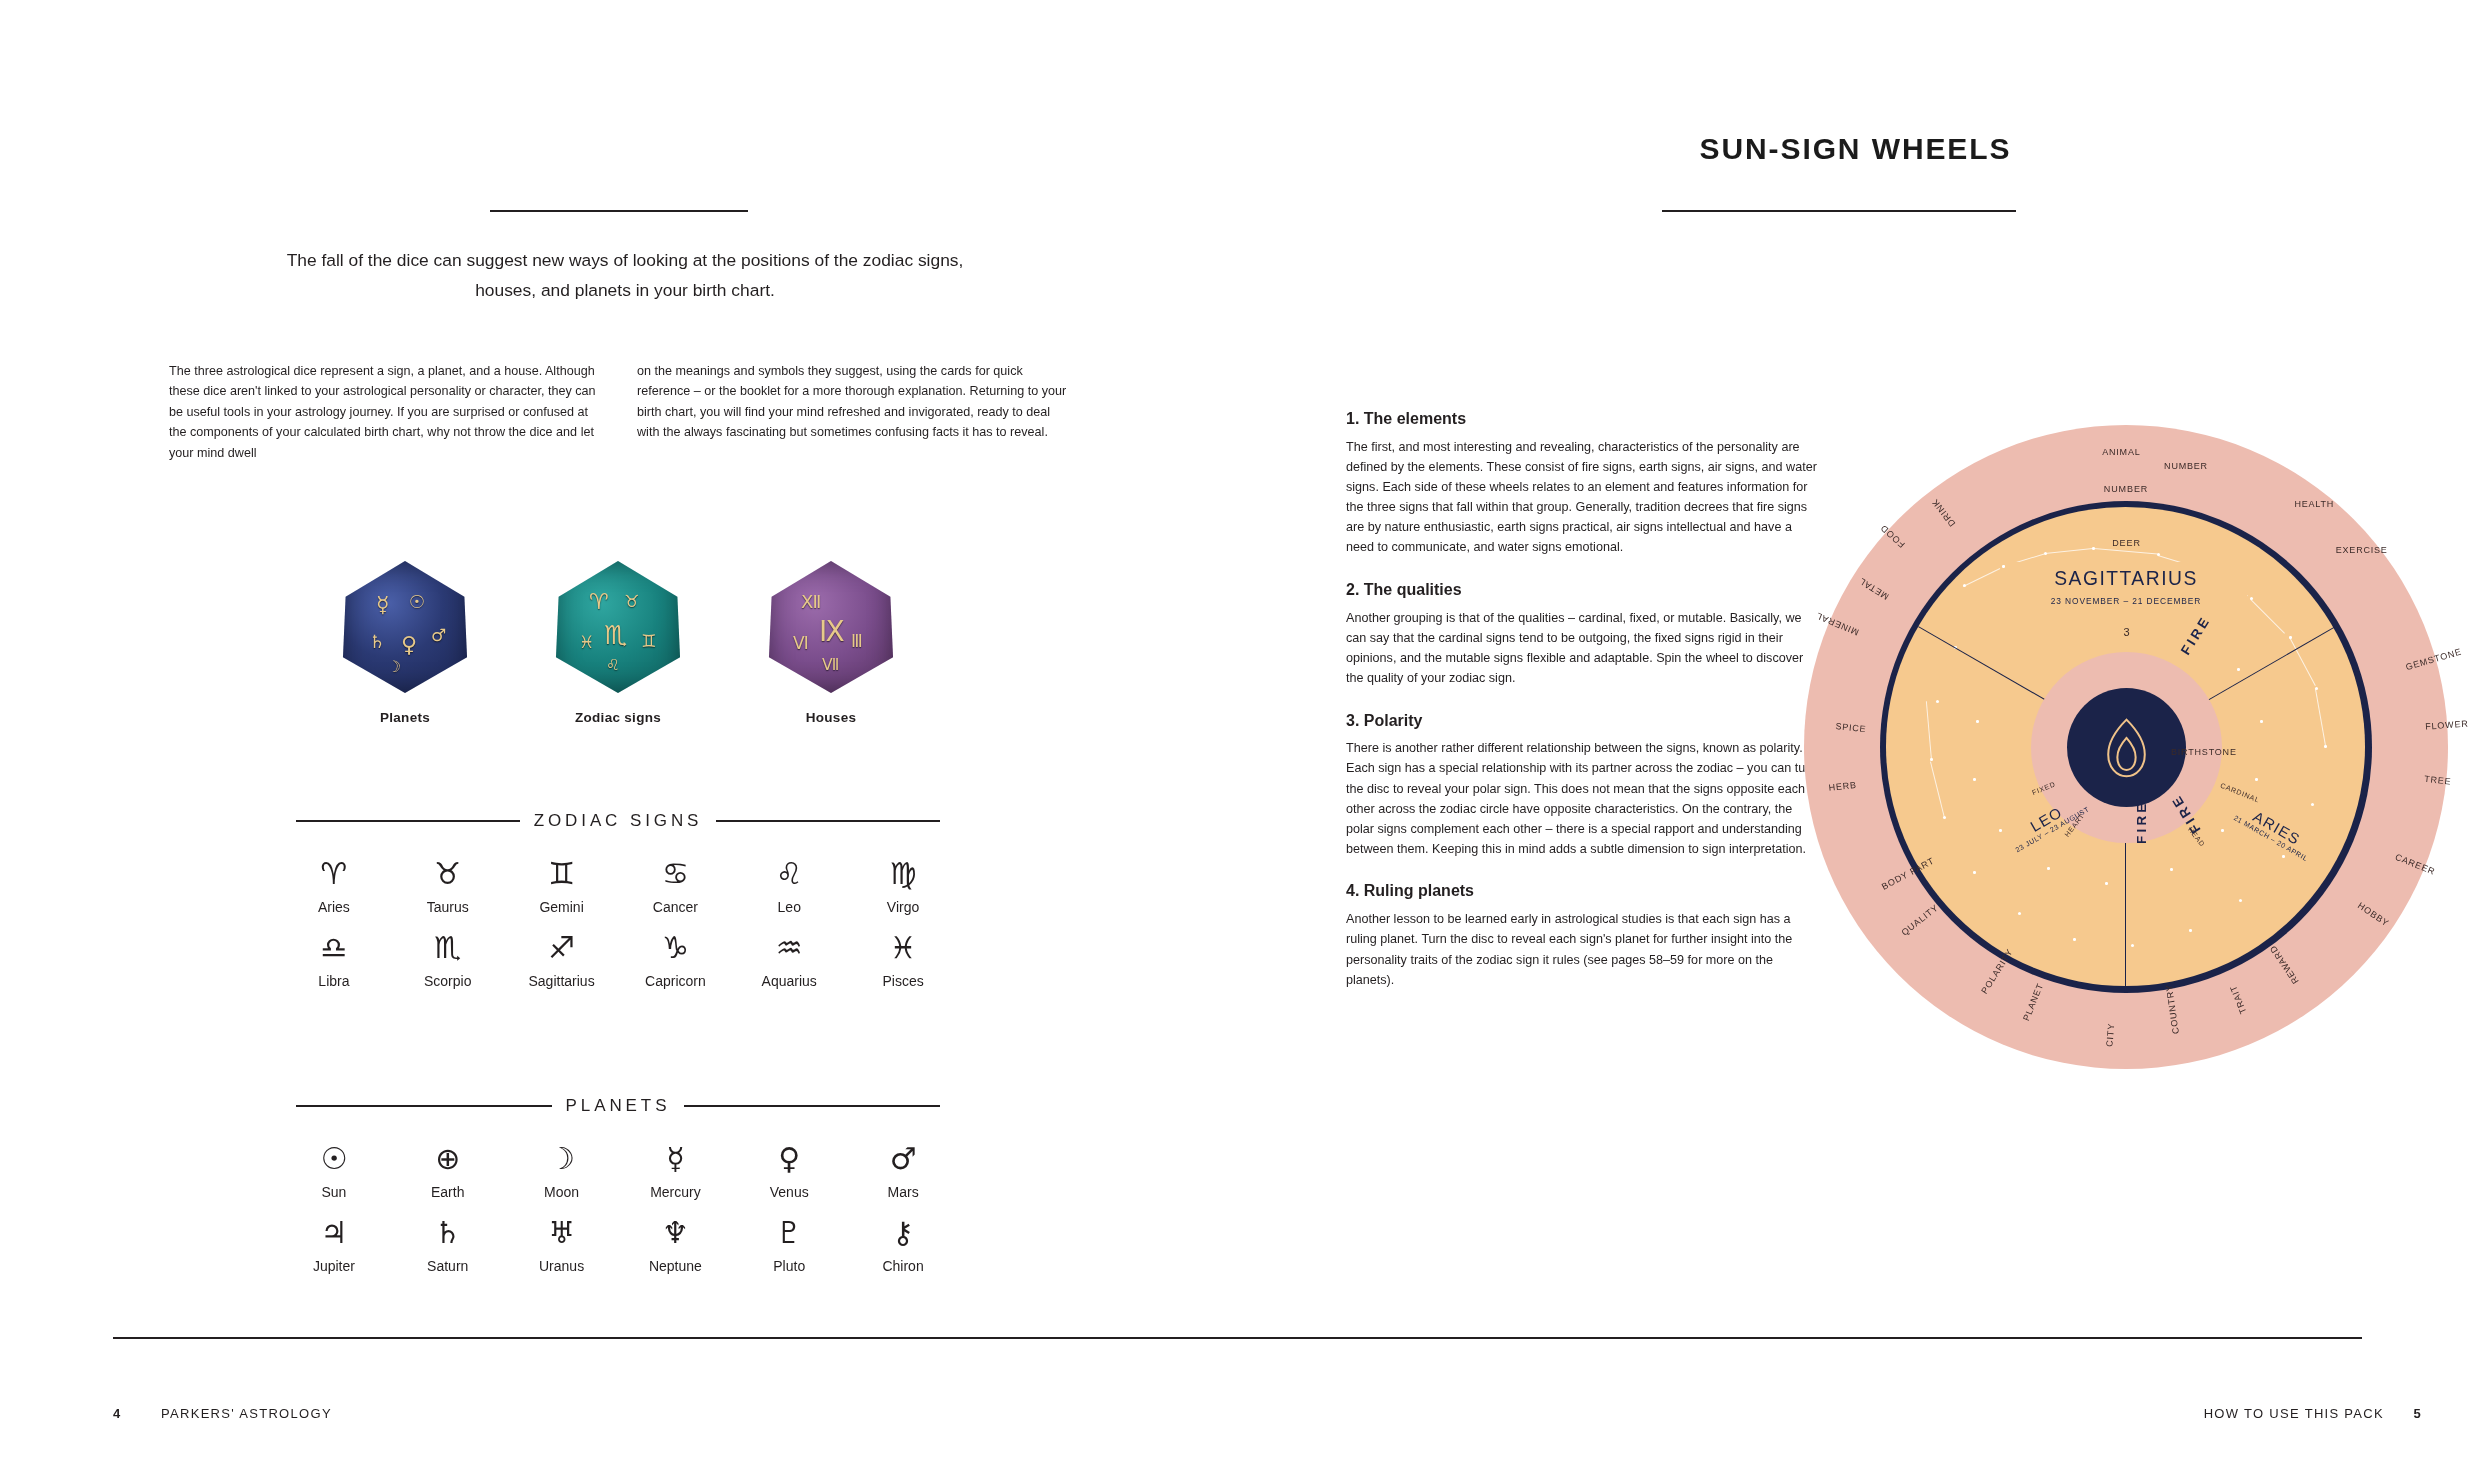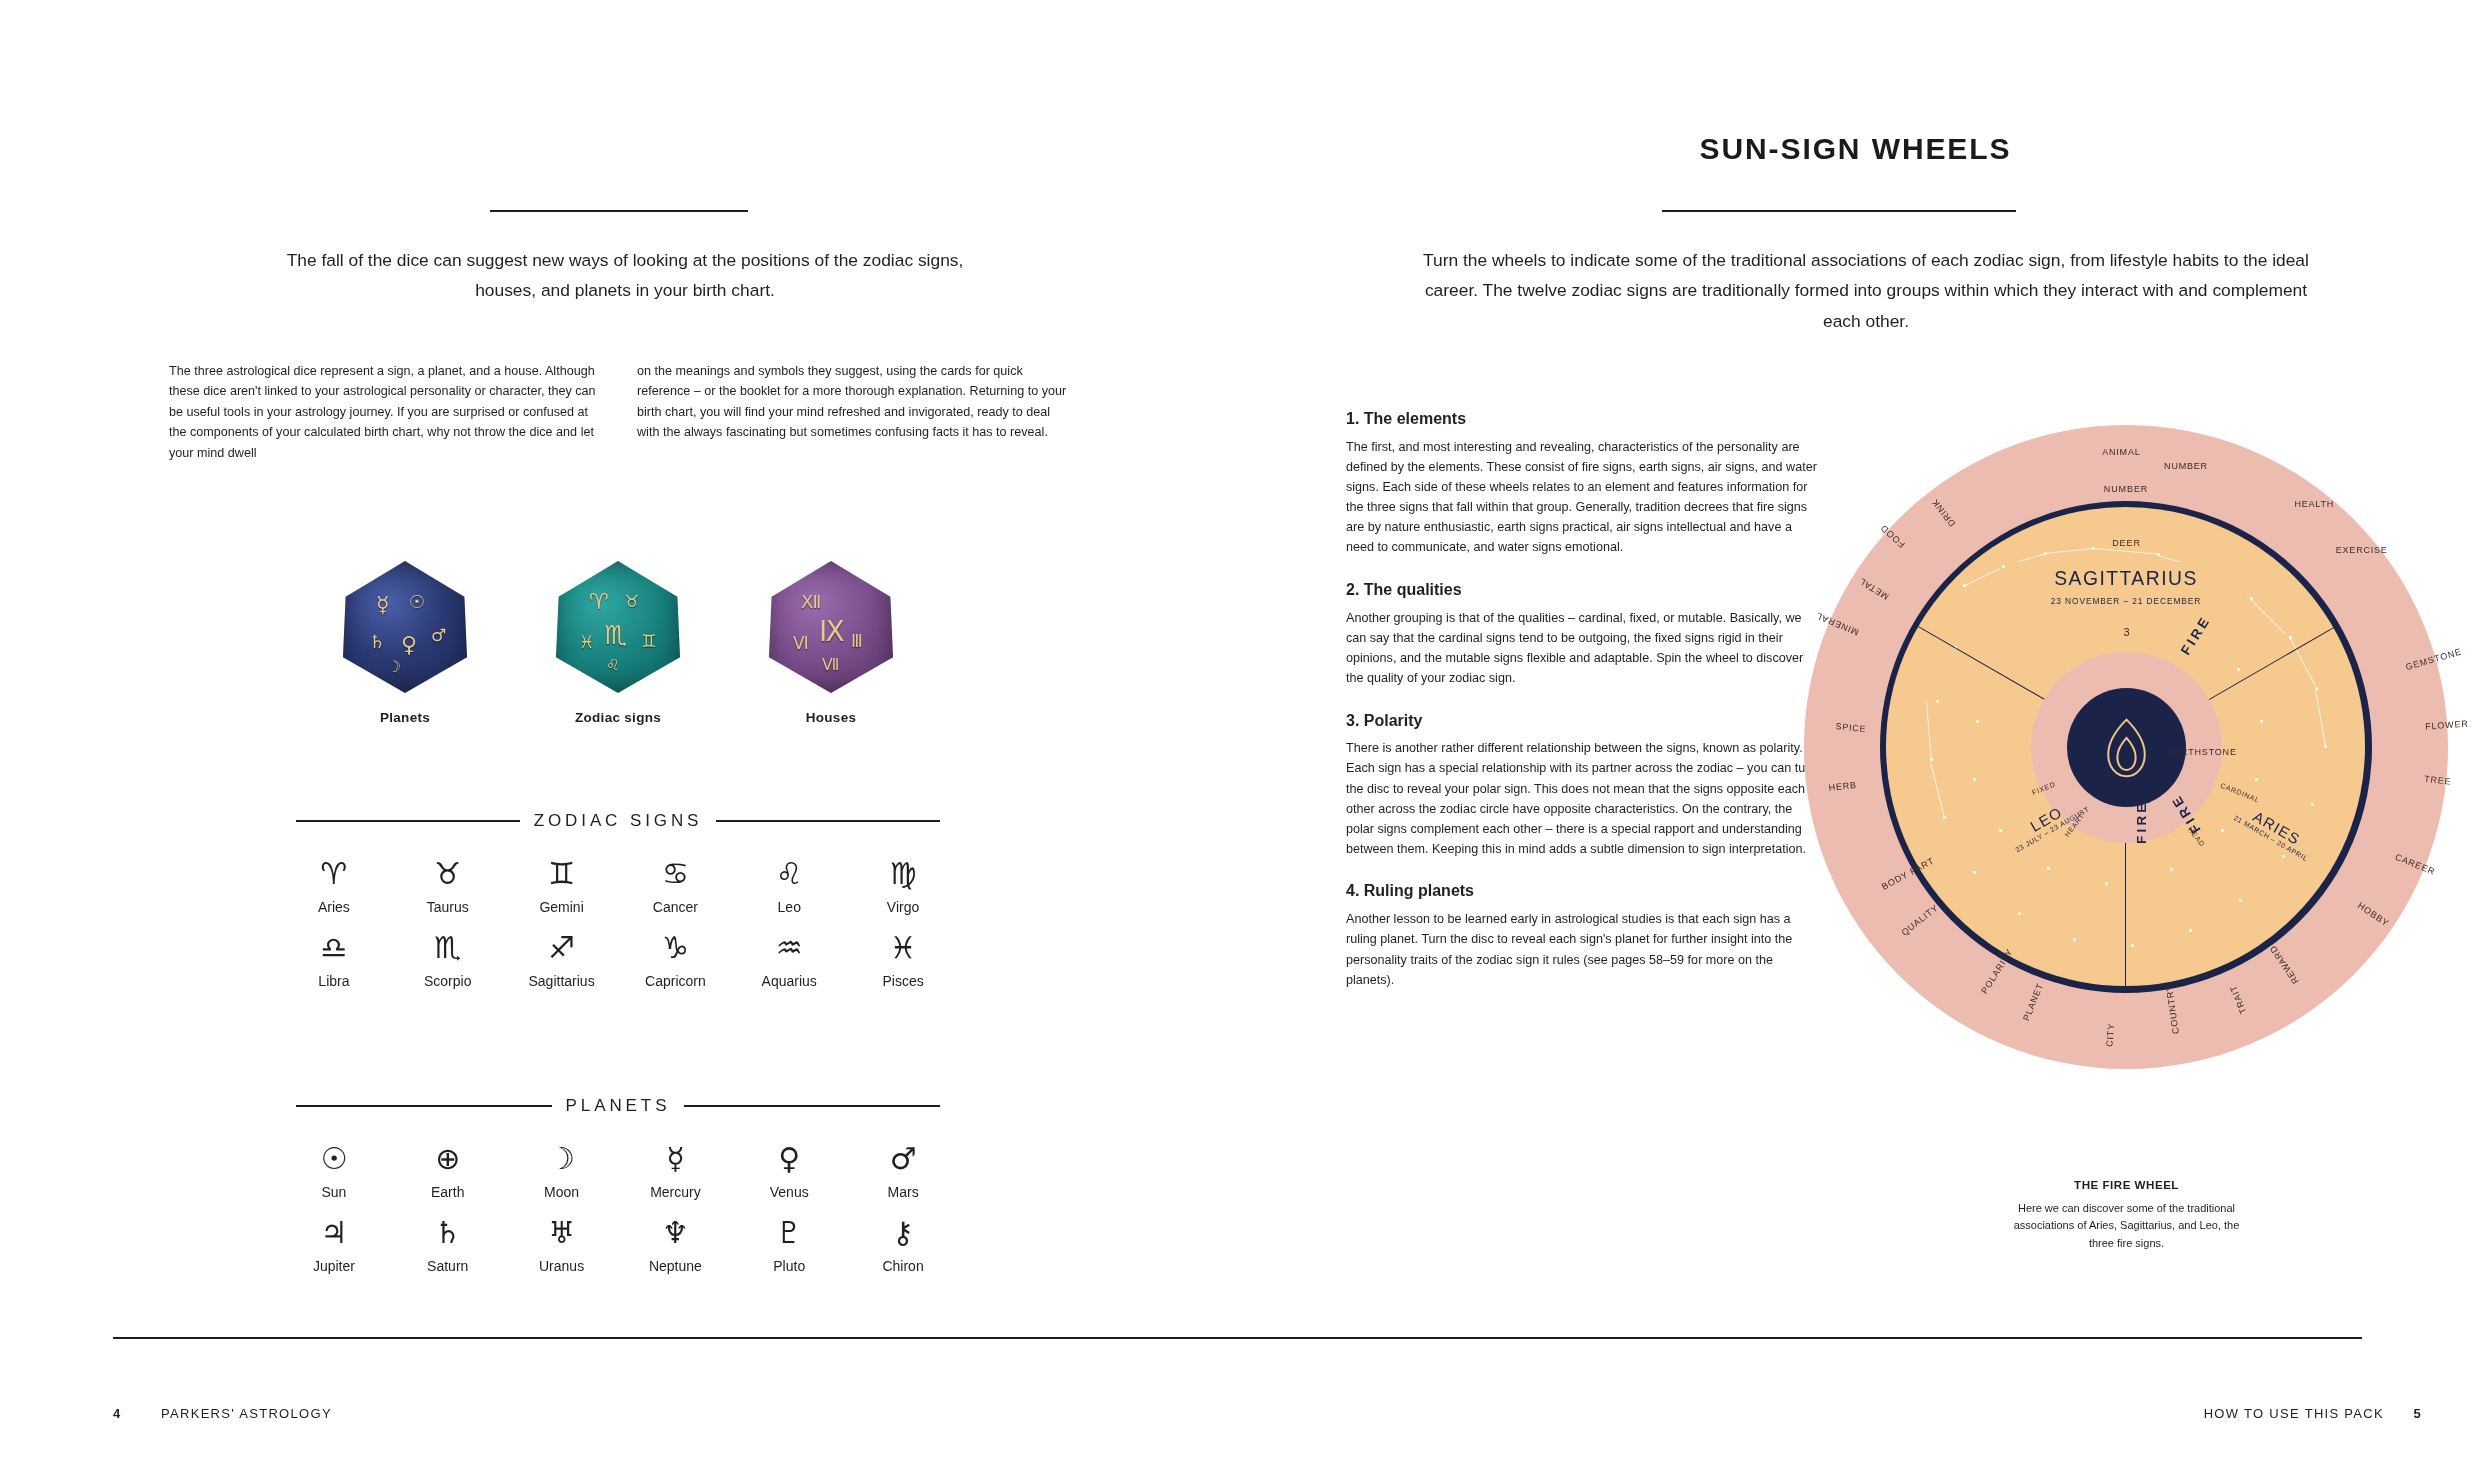--- a/index.html
+++ b/index.html
@@ -292,21 +292,20 @@
     <div class="foot-rule" style="left:113px; top:1337px; width:1125px;"></div>
     <div class="footer" style="left:113px; bottom:61px; font-weight:bold;">4</div>
     <div class="footer" style="left:161px; bottom:61px;">PARKERS' ASTROLOGY</div>
   </div>
 
   <div class="right">
 
     <div class="page-title" style="position:absolute; left:0; top:132px; width:1237px;">SUN-SIGN WHEELS</div>
     <div class="title-rule" style="position:absolute; left:425px; top:193px; width:354px;"></div>
 
-    <div class="intro" style="position:absolute; left:168px; top:245px; width:922px;">Turn the wheels to indicate some of the traditional associations of each zodiac sign, from lifestyle habits to the ideal career. The twelve zodiac signs are traditionally formed into groups within which they interact with and complement each other.</div>
 
     <div style="position:absolute; left:81px; top:406px; width:477px;margin-left:28px;" class="r-body">
       <div class="r-h">1. The elements</div>
       <p class="r-p">The first, and most interesting and revealing, characteristics of the personality are defined by the elements. These consist of fire signs, earth signs, air signs, and water signs. Each side of these wheels relates to an element and features information for the three signs that fall within that group. Generally, tradition decrees that fire signs are by nature enthusiastic, earth signs practical, air signs intellectual and have a need to communicate, and water signs emotional.</p>
 
       <div class="r-h">2. The qualities</div>
       <p class="r-p">Another grouping is that of the qualities – cardinal, fixed, or mutable. Basically, we can say that the cardinal signs tend to be outgoing, the fixed signs rigid in their opinions, and the mutable signs flexible and adaptable. Spin the wheel to discover the quality of your zodiac sign.</p>
 
       <div class="r-h">3. Polarity</div>
       <p class="r-p">There is another rather different relationship between the signs, known as polarity. Each sign has a special relationship with its partner across the zodiac – you can turn the disc to reveal your polar sign. This does not mean that the signs opposite each other across the zodiac circle have opposite characteristics. On the contrary, the polar signs complement each other – there is a special rapport and understanding between them. Keeping this in mind adds a subtle dimension to sign interpretation.</p>
@@ -431,24 +430,20 @@
       <div class="wheel-label" style="transform:rotate(152deg) translate(281px,-4.5px) rotate(180deg);">BODY PART</div>
       <div class="wheel-label" style="transform:rotate(174deg) translate(300px,-4.5px) rotate(180deg);">HERB</div>
       <div class="wheel-label" style="transform:rotate(186deg) translate(291px,-4.5px) rotate(180deg);">SPICE</div>
       <div class="wheel-label" style="transform:rotate(-157deg) translate(291px,-4.5px);">MINERAL</div>
       <div class="wheel-label" style="transform:rotate(-148deg) translate(281px,-4.5px);">METAL</div>
       <div class="wheel-label" style="transform:rotate(-128deg) translate(281px,-4.5px);">DRINK</div>
       <div class="wheel-label" style="transform:rotate(-138deg) translate(300px,-4.5px);">FOOD</div>
       <div class="wheel-label" style="transform:rotate(-78deg) translate(291px,-4.5px) rotate(78deg); margin-left:-18px;">NUMBER</div>
     </div>
 
-    <div class="caption" style="left:767px; top:1176px; width:245px;">
-      <b>THE FIRE WHEEL</b>
-      <div style="margin-top:5.2px;">Here we can discover some of the traditional associations of Aries, Sagittarius, and Leo, the three fire signs.</div>
-    </div>
 
     <div class="foot-rule" style="left:0; top:1337px; width:1125px;"></div>
     <div class="footer" style="right:90px; bottom:61px;">HOW TO USE THIS PACK</div>
     <div class="footer" style="right:52px; bottom:61px; font-weight:bold;">5</div>
   </div>
 
 </div>
 
 
 </body></html>

